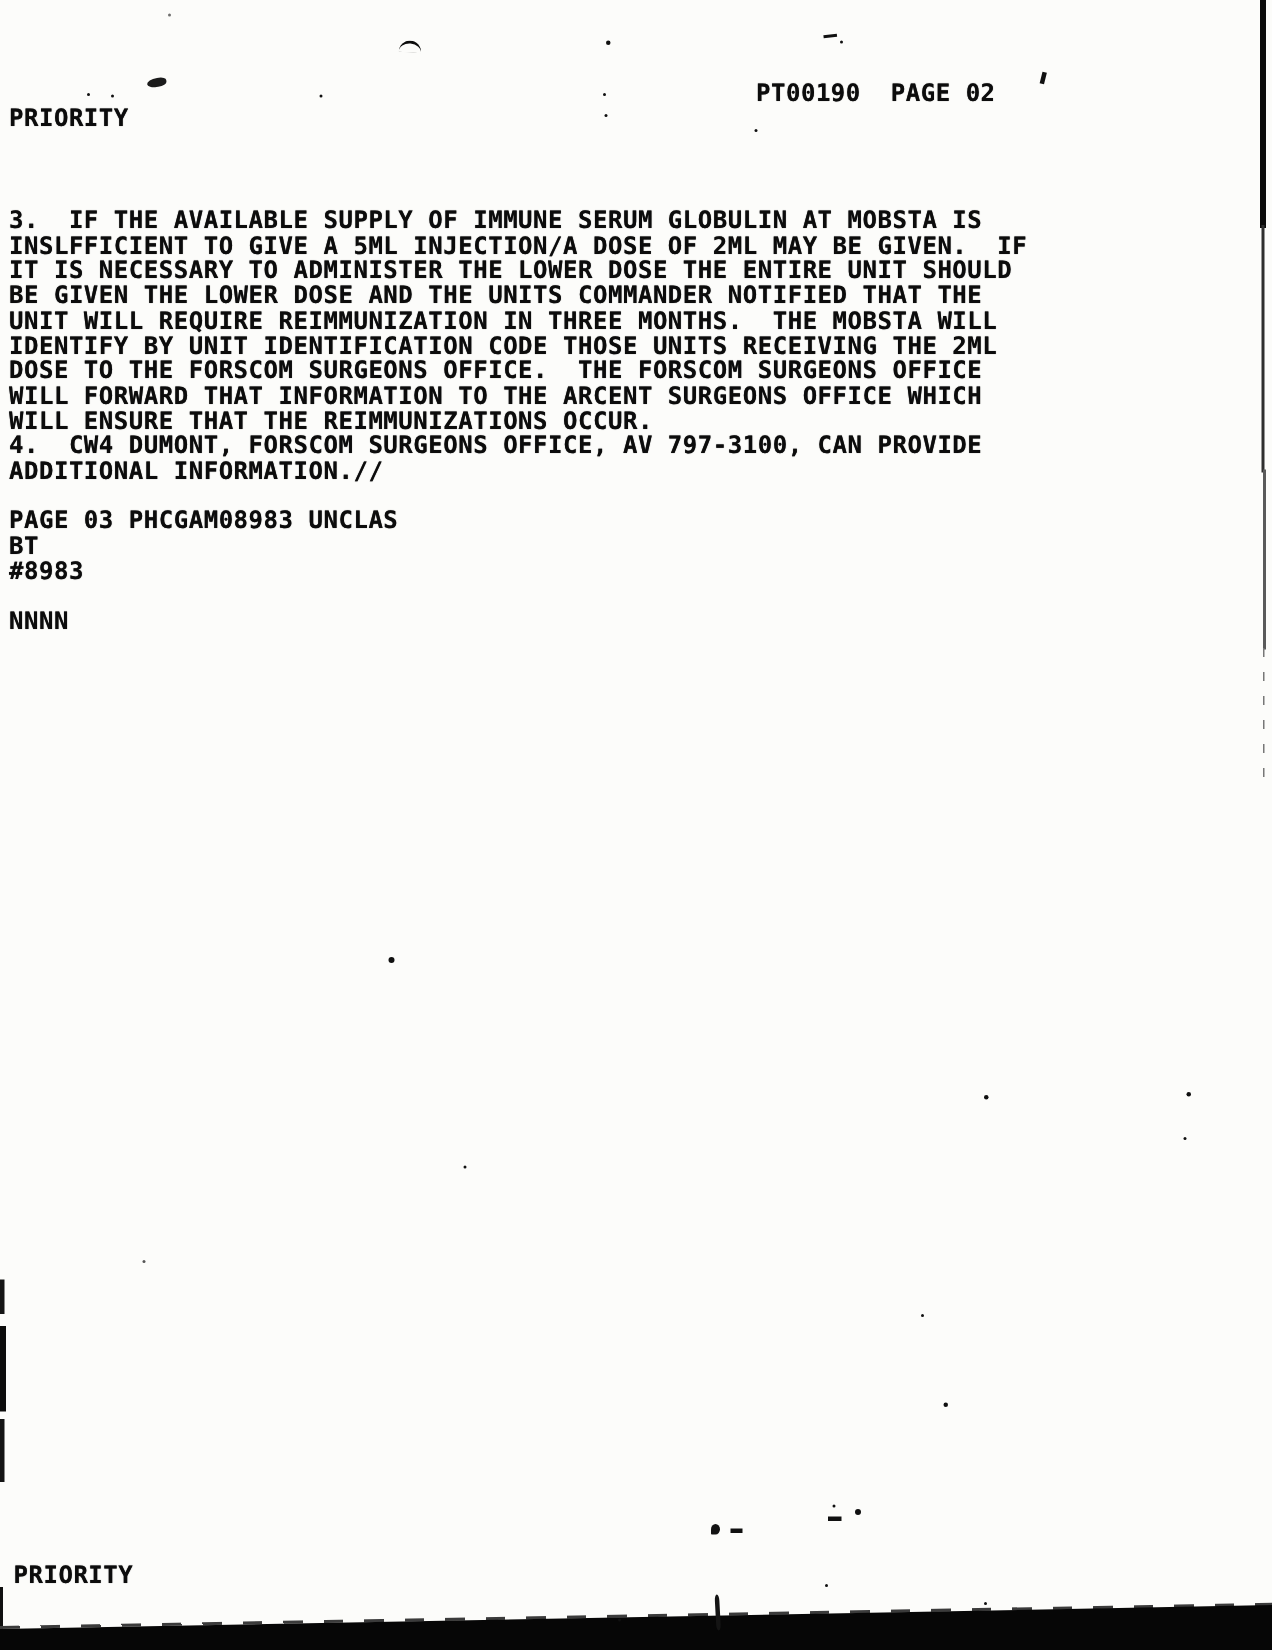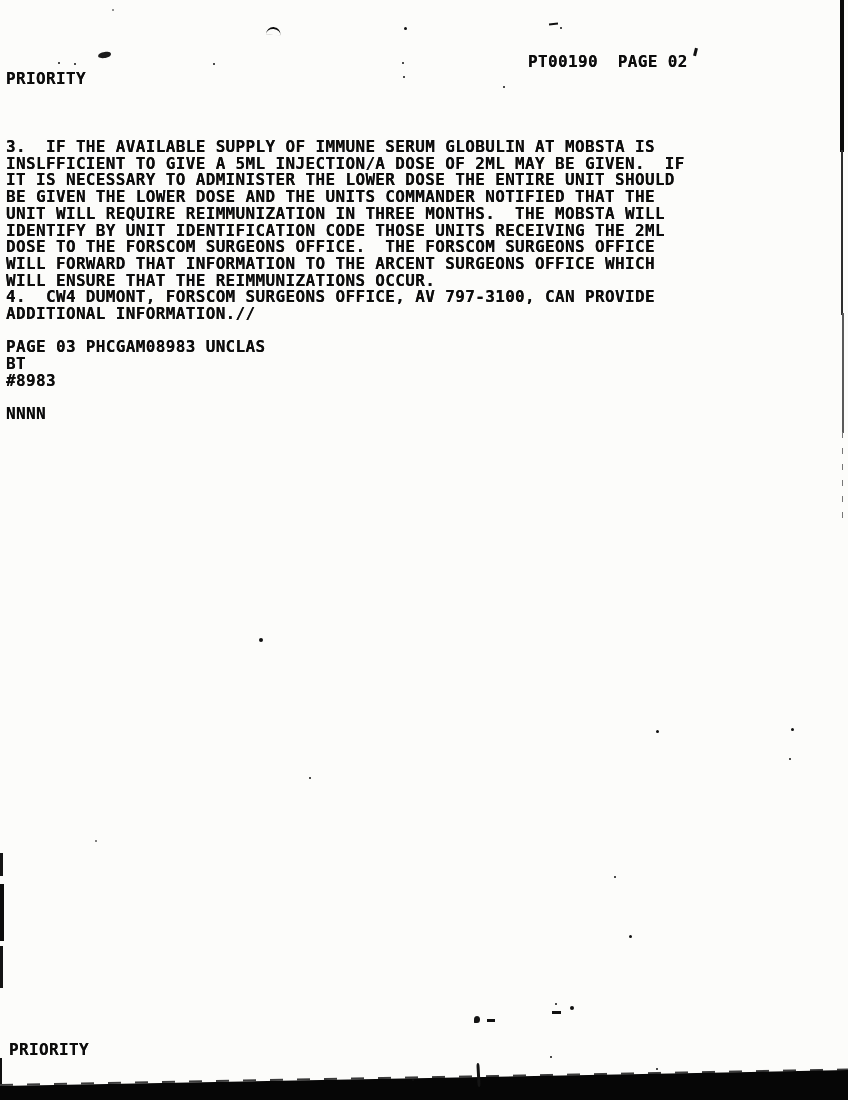--- a/index.html
+++ b/index.html
@@ -14,21 +14,21 @@
     position:absolute;
     font-family:"DejaVu Sans Mono","Liberation Mono",monospace;
     font-weight:bold;
     font-size:16px;
     letter-spacing:0.35px;
     line-height:16.7px;
     white-space:pre;
     color:var(--ink, #0c0c0c);
     text-shadow:0 0 0.5px rgba(10,10,10,.85);
   }
-  #hdr        { left:528px; top:54px;text-align:right;  }
+  #hdr        { left:504px; top:54px;text-align:right;  }
   #prio-top   { left:6px;   top:71px;  }
   #msg        { left:6px;   top:139px; }
   #prio-bot   { left:9px;   top:1042px;}
 
   
   .art { position:absolute; background:#101010; }
   .dot { border-radius:50%; }
 
   
   #redge1 { left:840px; top:0;     width:4px; height:152px; background:#0a0a0a; }

